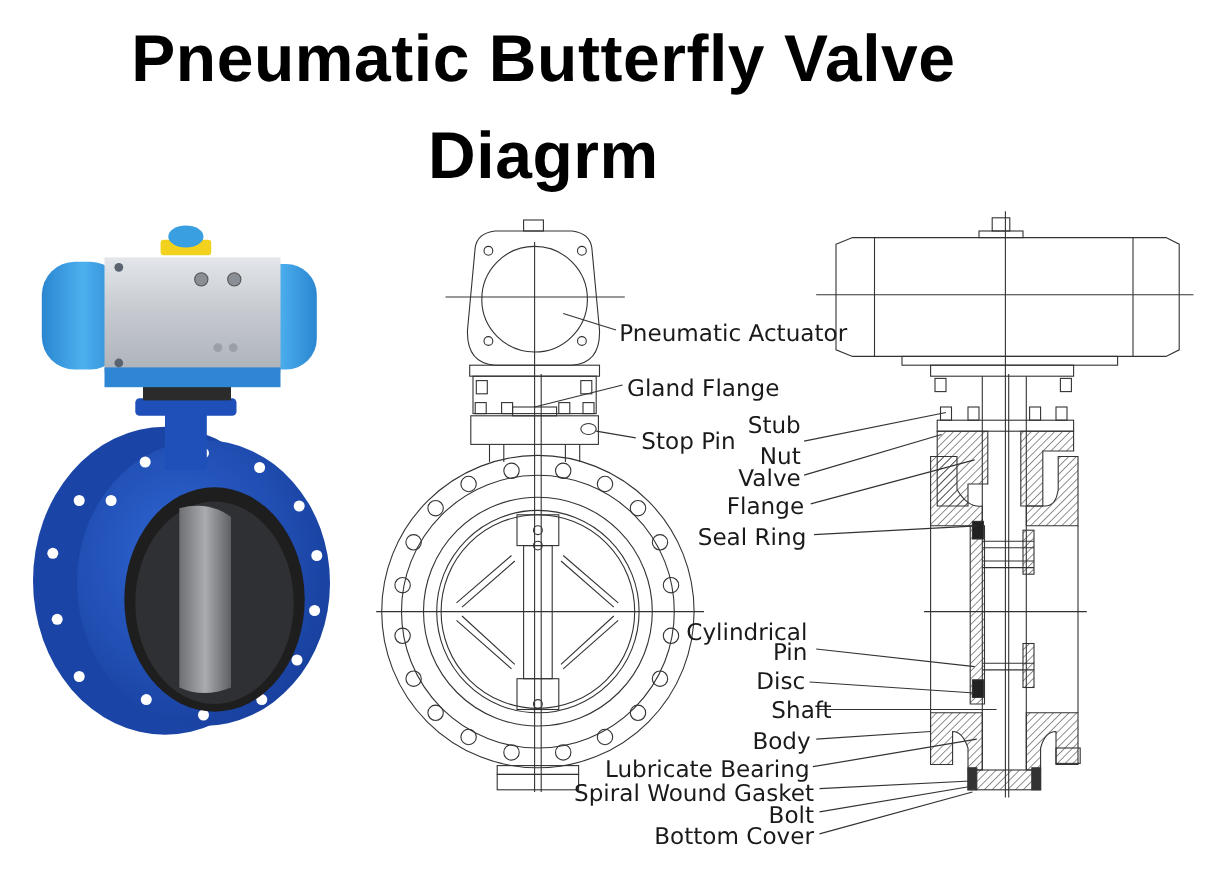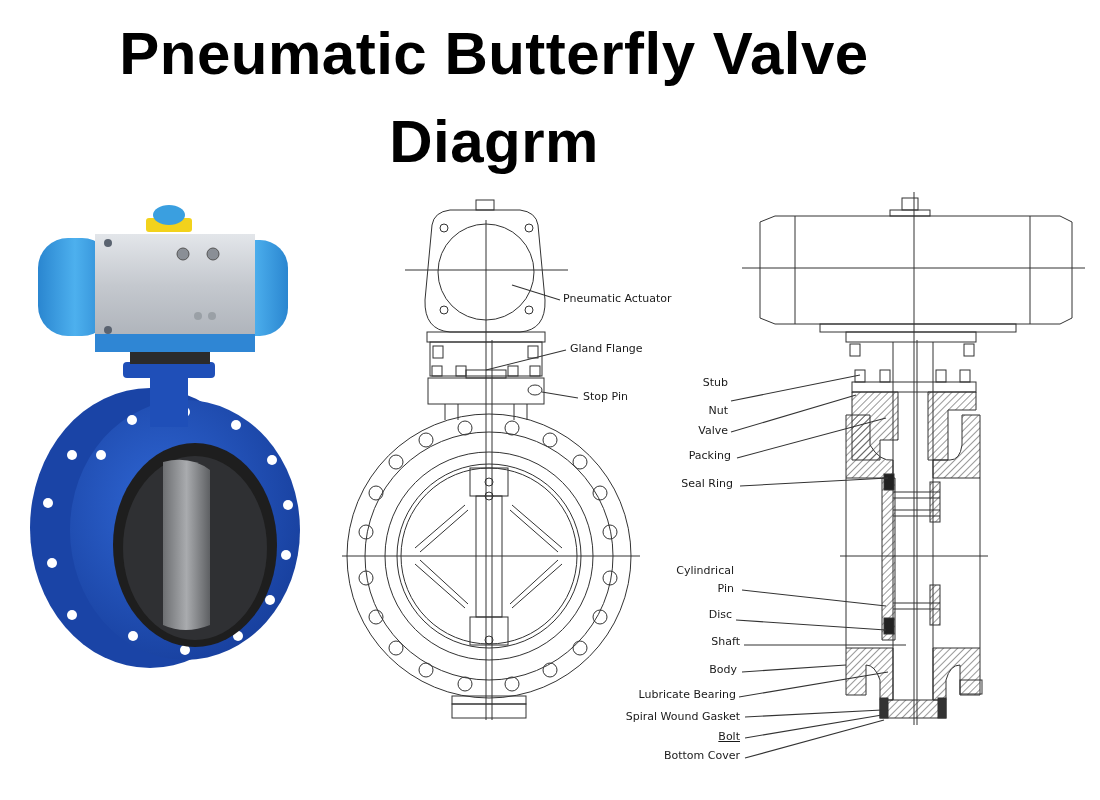--- a/index.html
+++ b/index.html
@@ -1,21 +1,21 @@
 <!DOCTYPE html>
 <html><head>
 <meta charset="utf-8">
 <style>
   html, body { margin:0; padding:0; background:#ffffff; }
   body { width:1100px; height:800px; position:relative; overflow:hidden; font-family:"Liberation Sans", sans-serif; }
   .title { position:absolute; left:0; width:988px; text-align:center; font-family:"Liberation Sans", sans-serif; font-weight:bold; font-size:60px; color:#000; letter-spacing:0.5px; line-height:1; }
   .title.l1 { top:24px; }
   .title.l2 { top:112px; }
   svg.draw { position:absolute; left:0; top:0; }
-  .lbl { position:absolute; font-family:"DejaVu Sans", sans-serif; font-size:11px; color:#1a1a1a; white-space:nowrap; line-height:1; }
+  .lbl { position:absolute; font-family:"DejaVu Sans", sans-serif; font-size:21px; color:#1a1a1a; white-space:nowrap; line-height:1; }
   .r { text-align:right; }
 </style>
 </head>
 <body>
 
 <div class="title l1">Pneumatic Butterfly Valve</div>
 <div class="title l2">Diagrm</div>
 
 <svg class="draw" width="1100" height="800" viewBox="0 0 1100 800">
   <defs>
@@ -249,23 +249,23 @@
   </g>
 </svg>
 
 <div class="lbl" style="left:563px; top:293px;">Pneumatic Actuator</div>
 <div class="lbl" style="left:570px; top:343px;">Gland Flange</div>
 <div class="lbl" style="left:583px; top:391px;">Stop Pin</div>
 
 <div class="lbl r" style="right:372px; top:377px;">Stub</div>
 <div class="lbl r" style="right:372px; top:405px;margin-left:48px;">Nut</div>
 <div class="lbl r" style="right:372px; top:425px;">Valve</div>
-<div class="lbl r" style="right:369px; top:450px;">Packing</div>
+<div class="lbl r" style="right:369px; top:450px;">Flange</div>
 <div class="lbl r" style="right:367px; top:478px;">Seal Ring</div>
 <div class="lbl r" style="right:366px; top:565px;">Cylindrical</div>
 <div class="lbl r" style="right:366px; top:583px;">Pin</div>
 <div class="lbl r" style="right:368px; top:609px;">Disc</div>
-<div class="lbl r" style="right:360px; top:636px;text-align:center;">Shaft</div>
+<div class="lbl r" style="right:344px; top:636px;text-align:center;">Shaft</div>
 <div class="lbl r" style="right:363px; top:664px;margin-left:32px;">Body</div>
 <div class="lbl r" style="right:364px; top:689px;">Lubricate Bearing</div>
 <div class="lbl r" style="right:360px; top:711px;">Spiral Wound Gasket</div>
-<div class="lbl r" style="right:360px; top:731px;text-decoration:underline;">Bolt</div>
+<div class="lbl r" style="right:360px; top:731px;">Bolt</div>
 <div class="lbl r" style="right:360px; top:750px;">Bottom Cover</div>
 
 </body></html>

